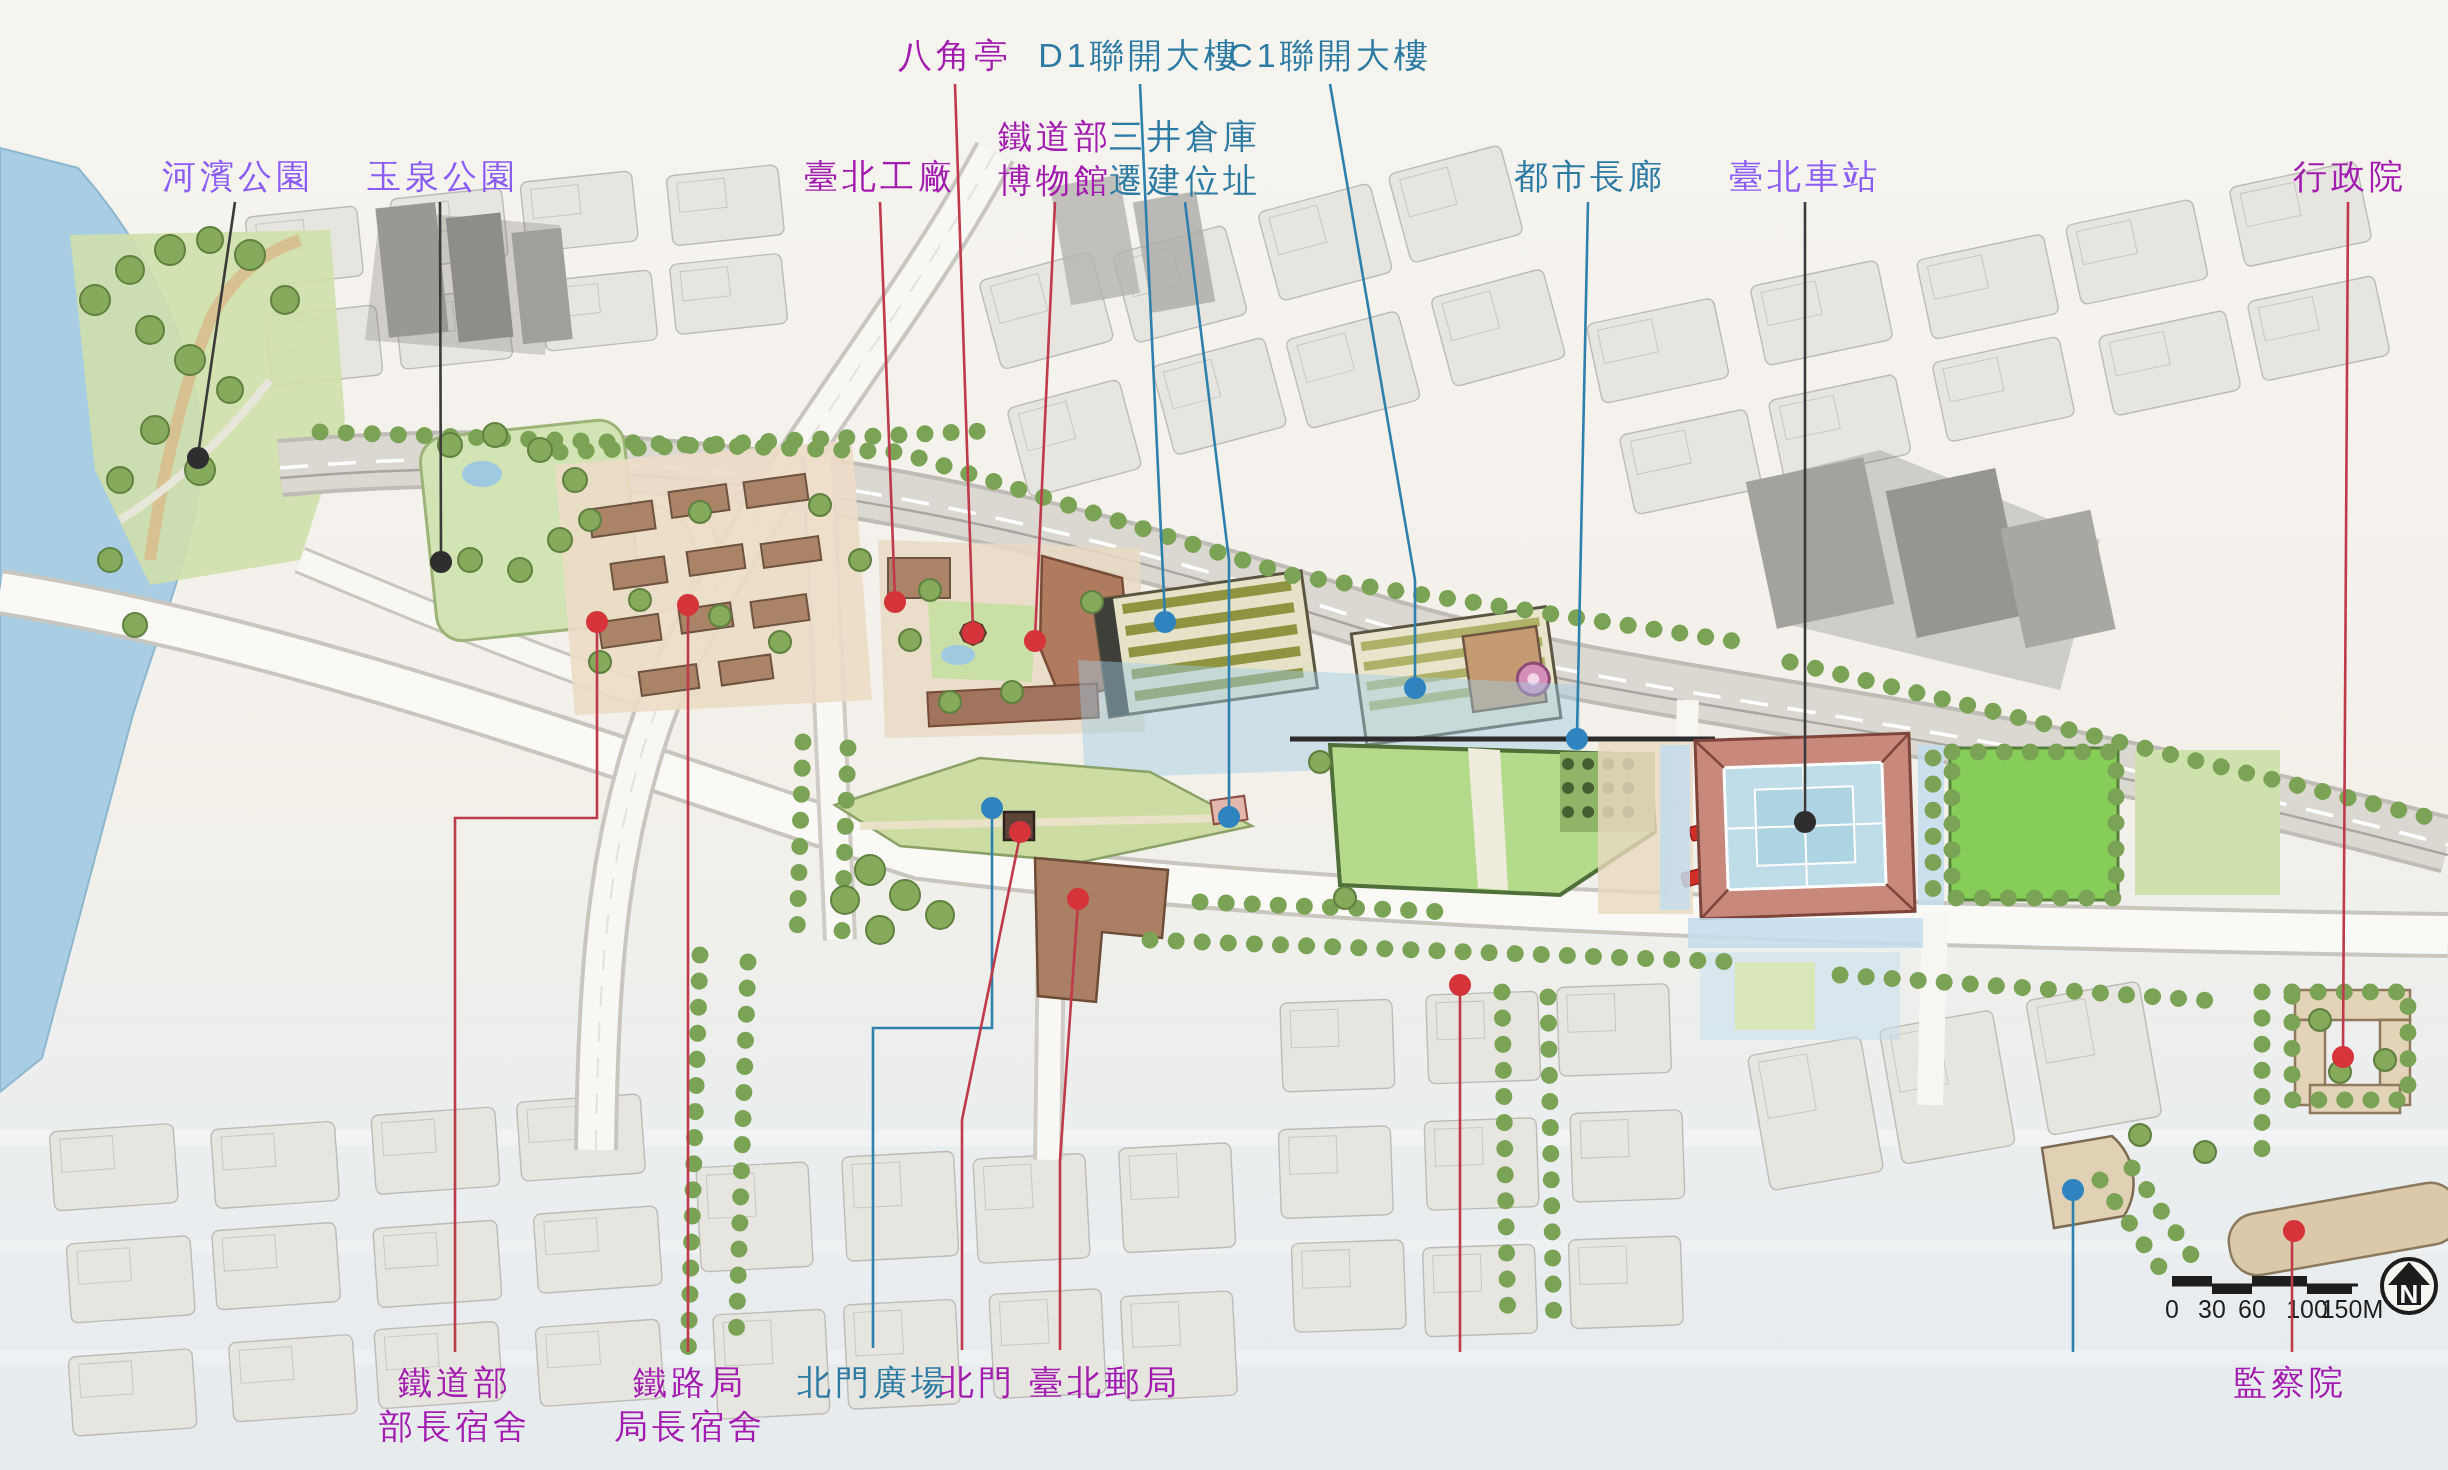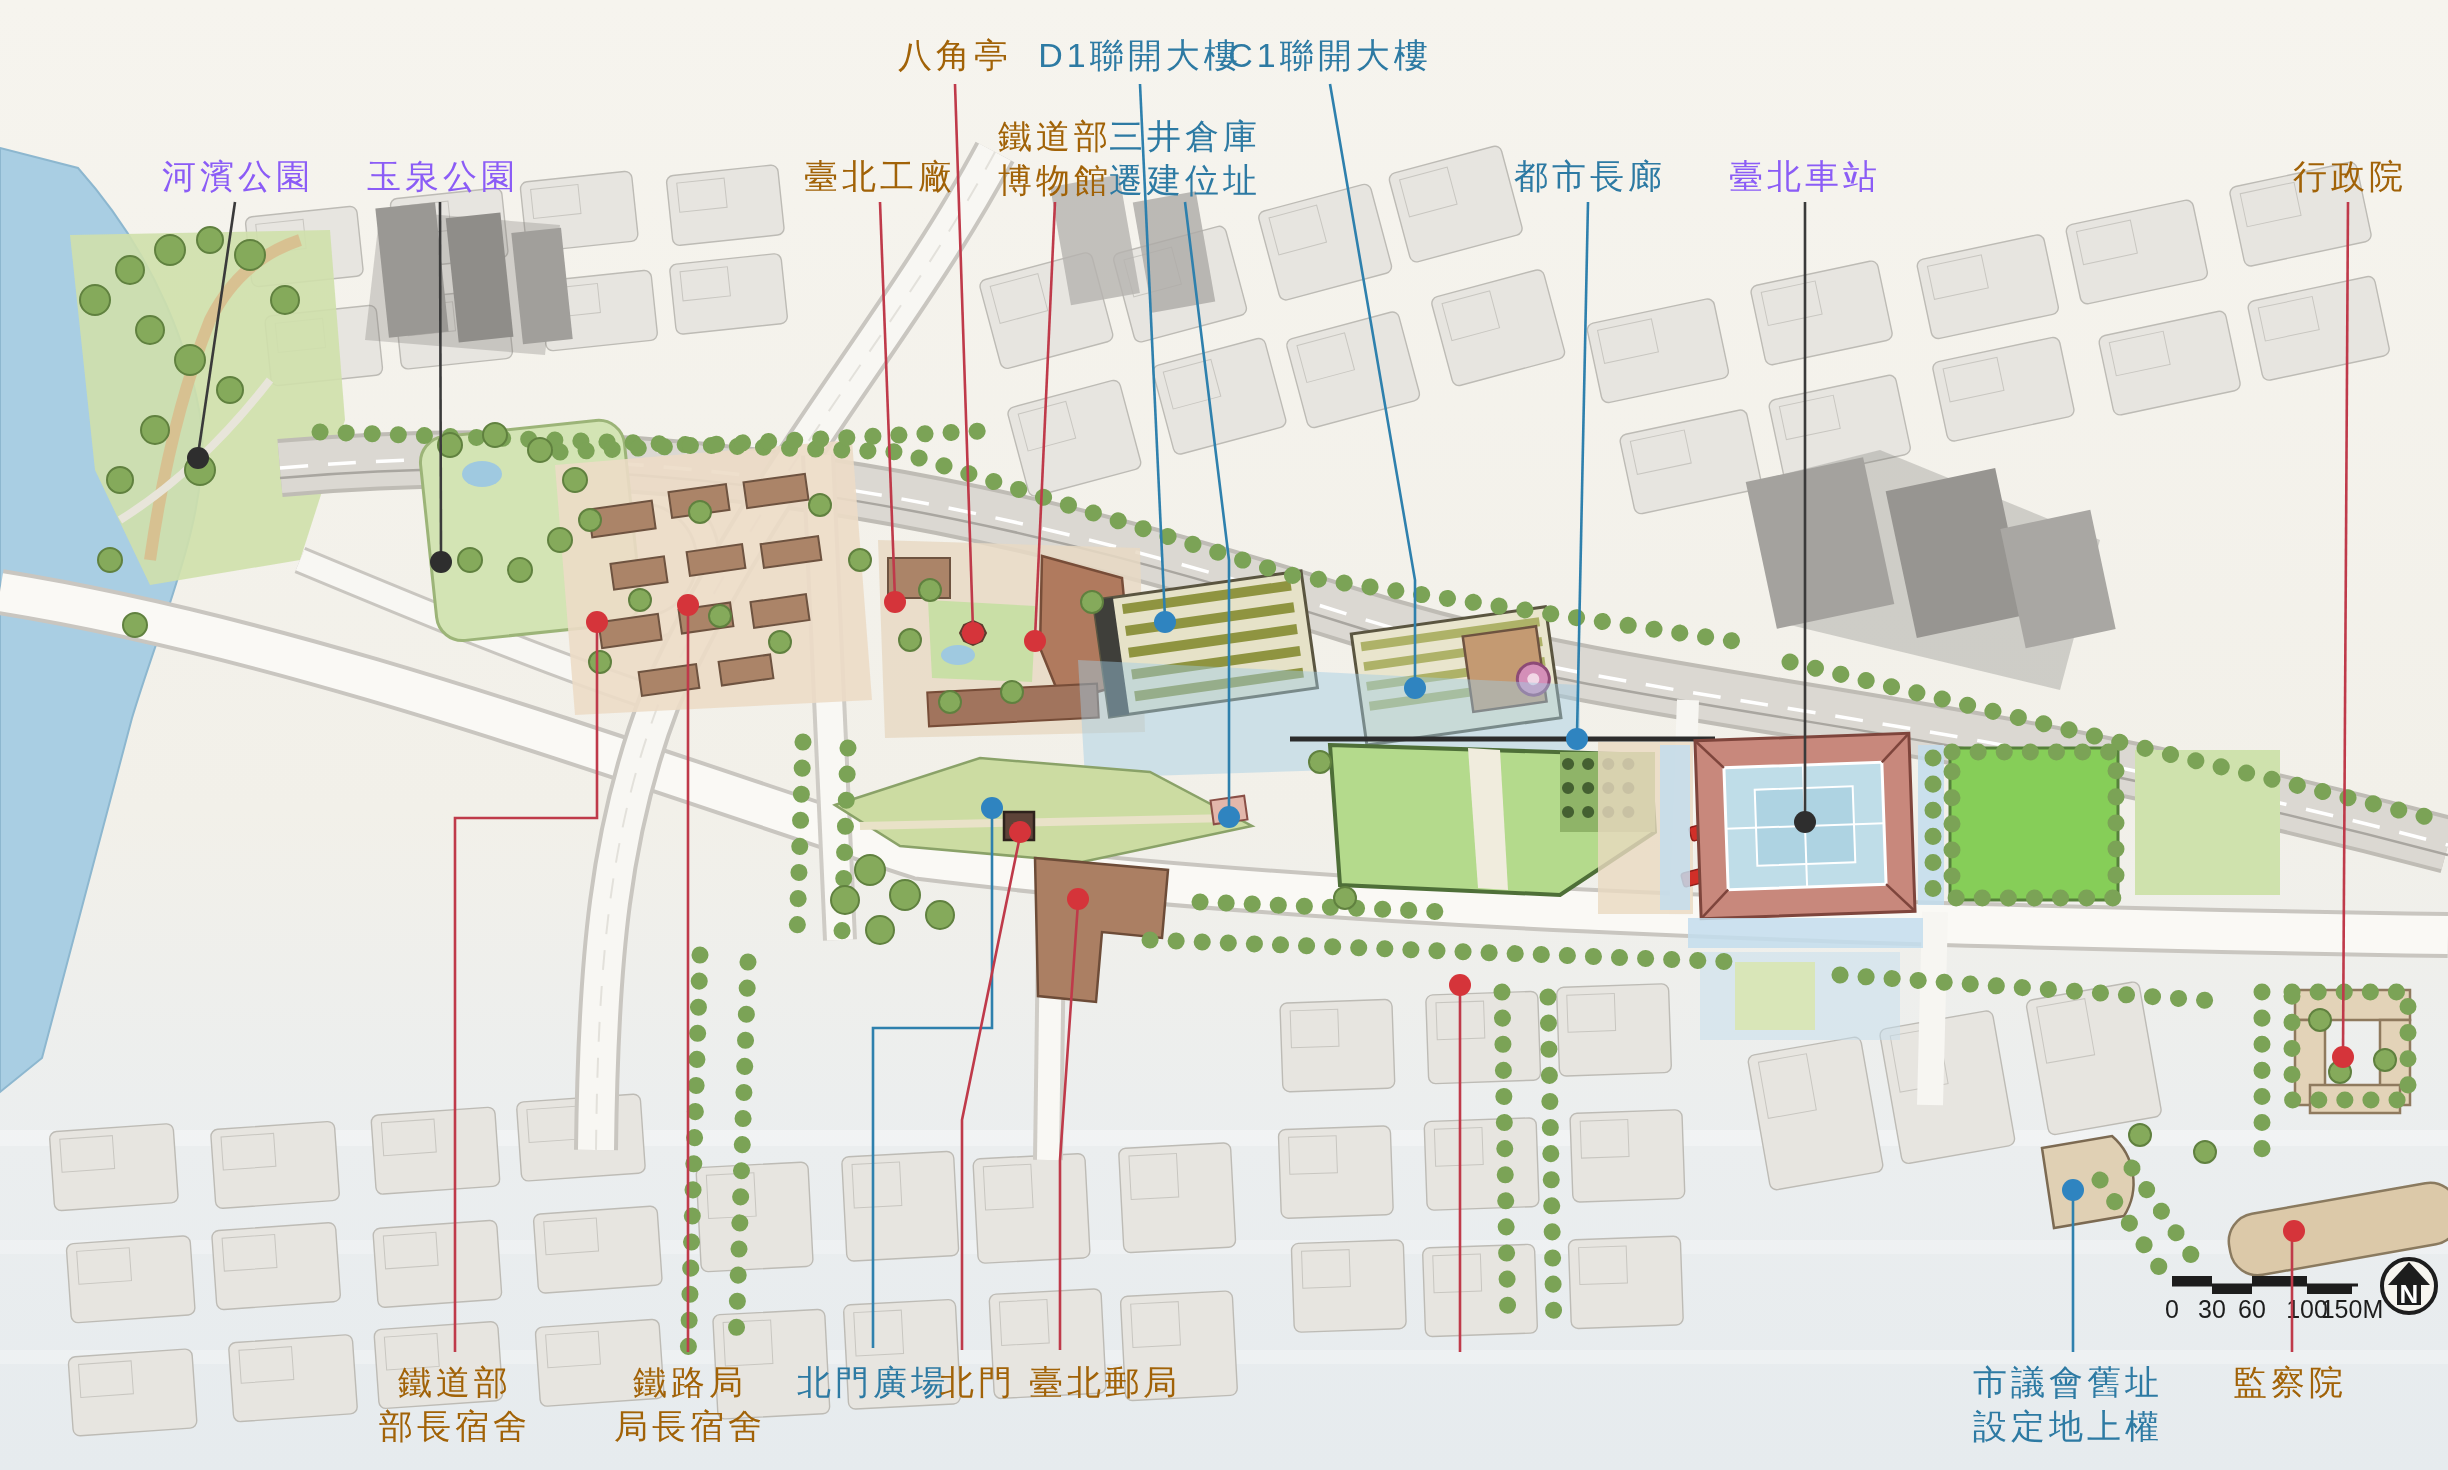--- a/index.html
+++ b/index.html
@@ -3,21 +3,21 @@
 <meta charset="utf-8">
 <style>
   html,body{margin:0;padding:0;background:#e8e6e0;}
   .stage{position:relative;width:2448px;height:1470px;overflow:hidden;
          font-family:"Liberation Sans","DejaVu Sans",sans-serif;background:#f3f1ea;}
   .stage svg{position:absolute;left:0;top:0;}
   #labels{position:absolute;left:0;top:0;width:100%;height:100%;}
   .map-label{position:absolute;transform:translateX(-50%);text-align:center;
              font-size:34px;line-height:44px;font-weight:500;letter-spacing:4px;white-space:nowrap;}
   .map-label.left{transform:none;text-align:left;}
-  .map-label.red{color:#a16207;}
+  .map-label.red{color:#a21caf;}
   .map-label.blue{color:#2d7aa3;}
   .map-label.black{color:#8b5cf6;}
   .leader{fill:none;stroke-width:2.6px;}
   .leader.red{stroke:#bf3a4a;}
   .leader.blue{stroke:#2e80ad;}
   .leader.black{stroke:#3a3a3a;}
   .dot.red{fill:#d5343a;}
   .dot.blue{fill:#2f84c0;}
   .dot.black{fill:#2e2e2e;}
   .scaletext{font-family:"Liberation Sans","DejaVu Sans",sans-serif;font-size:25px;fill:#1d1d1d;}
@@ -535,22 +535,18 @@
       </div>
       <div class="map-label blue" style="left: 873px; top: 1360px;">
         <div>北門廣場</div>
       </div>
       <div class="map-label red" style="left: 978px; top: 1360px;">
         <div>北門</div>
       </div>
       <div class="map-label red" style="left: 1105px; top: 1360px;">
         <div>臺北郵局</div>
       </div>
-      <div class="map-label blue" style="left: 2068px; top: 1360px;">
-        <div>市議會舊址</div>
-        <div>設定地上權</div>
-      </div>
       <div class="map-label red" style="left: 2290px; top: 1360px;">
         <div>監察院</div>
       </div>
     </div>
 
 </div>
 
 </body></html>

